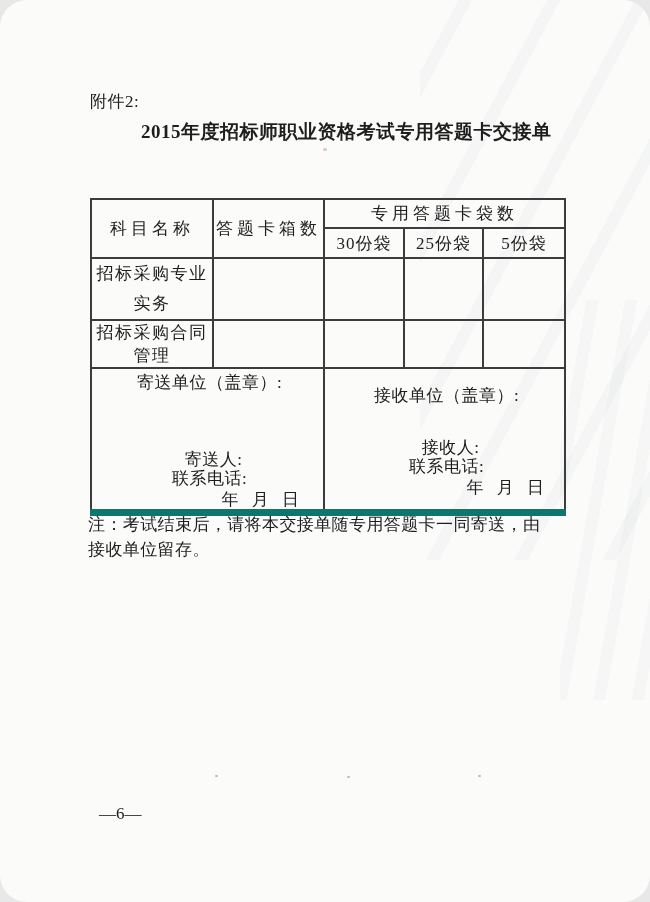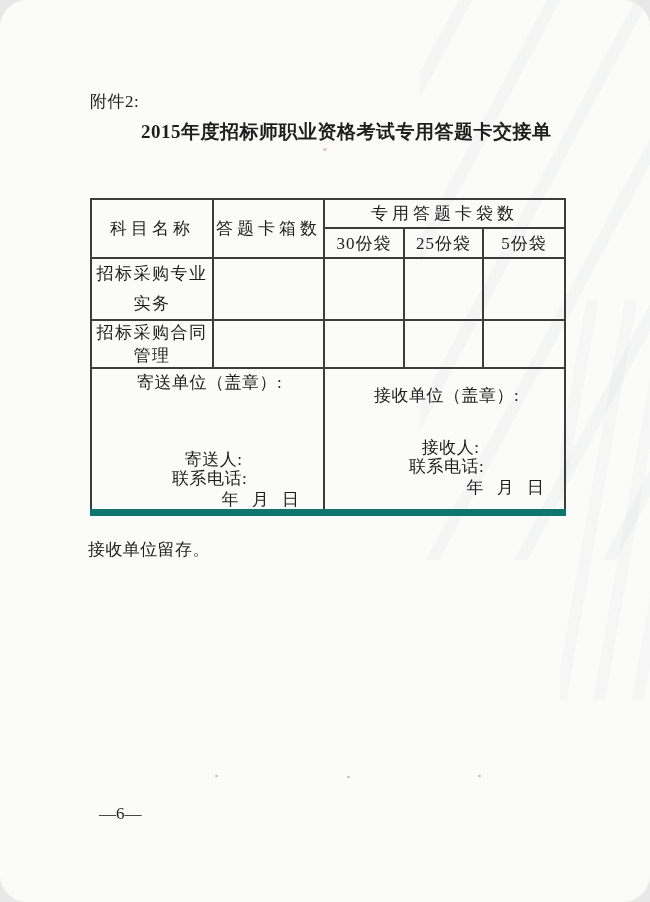--- a/index.html
+++ b/index.html
@@ -157,18 +157,18 @@
         <div class="unit">接收单位（盖章）:</div>
         <div class="person">接收人:</div>
         <div class="phone">联系电话:</div>
         <div class="date">年 月 日</div>
       </td>
     </tr>
   </tbody>
     </table>
 
   <div class="note">
-    <br>
+    <span>注：考试结束后，请将本交接单随专用答题卡一同寄送，由</span><br>
     <span>接收单位留存。</span>
   </div>
 
   <div class="pagenum">—6—</div>
 </div>
 
 </body></html>

